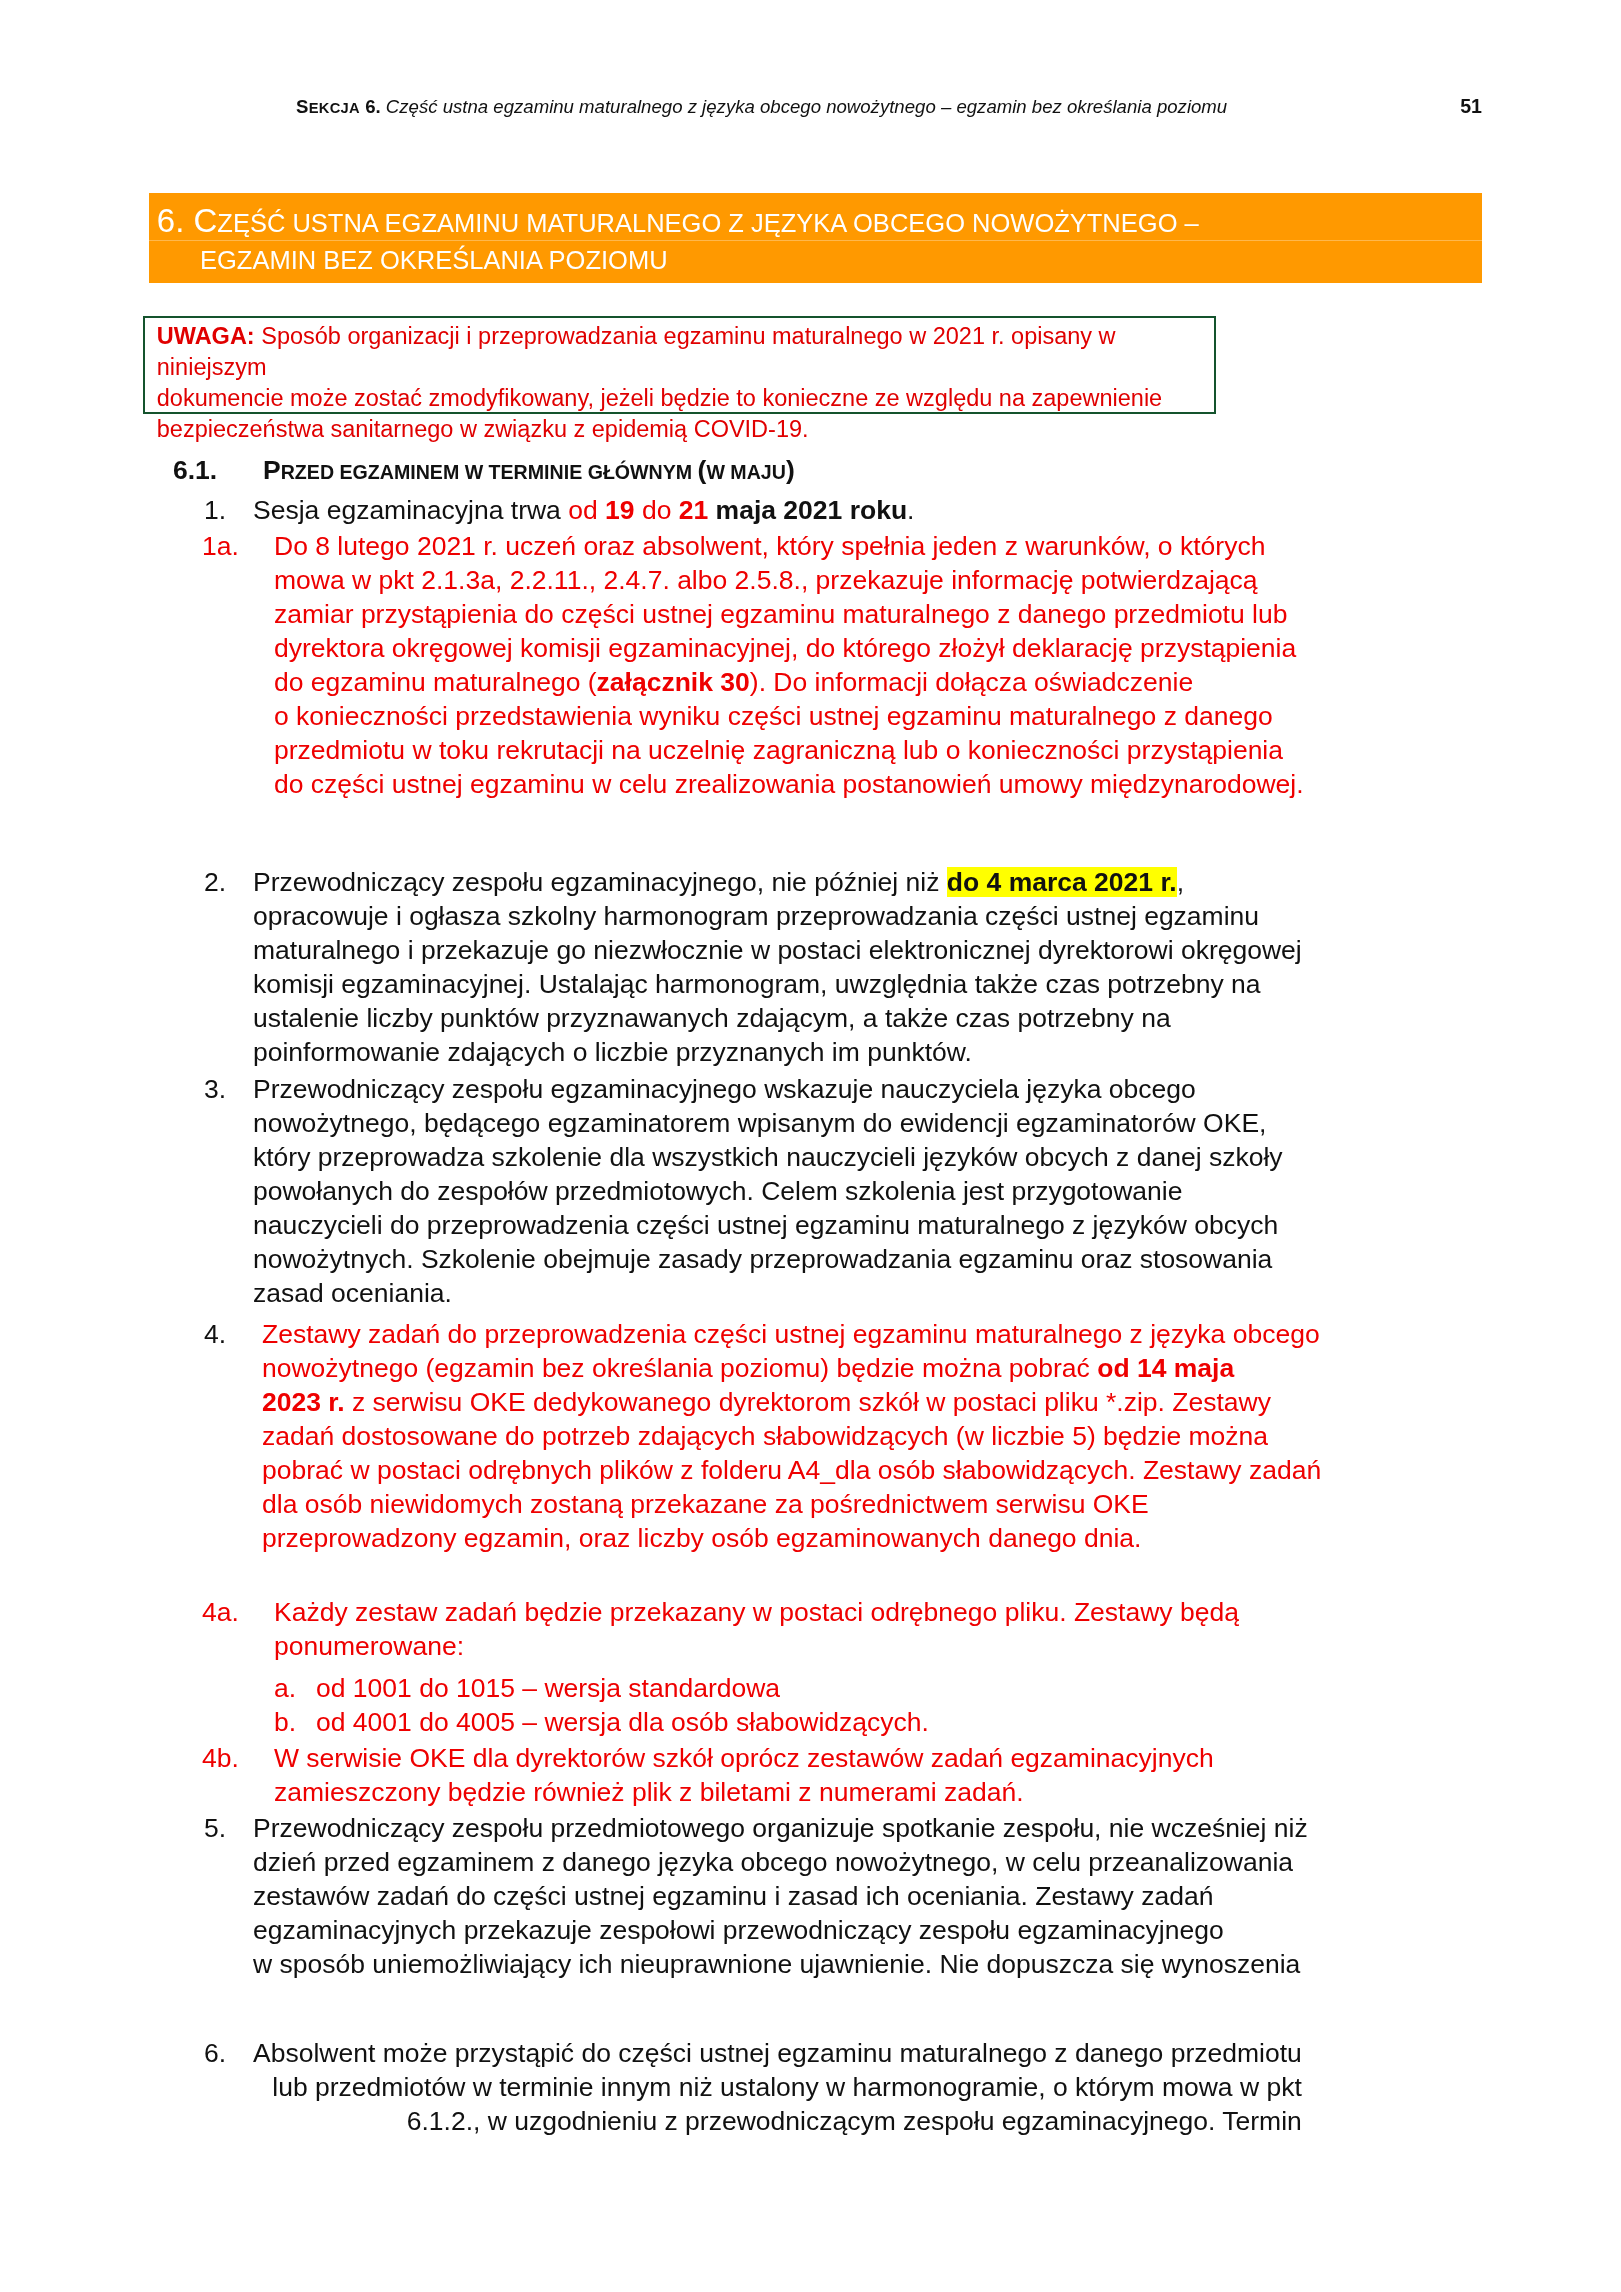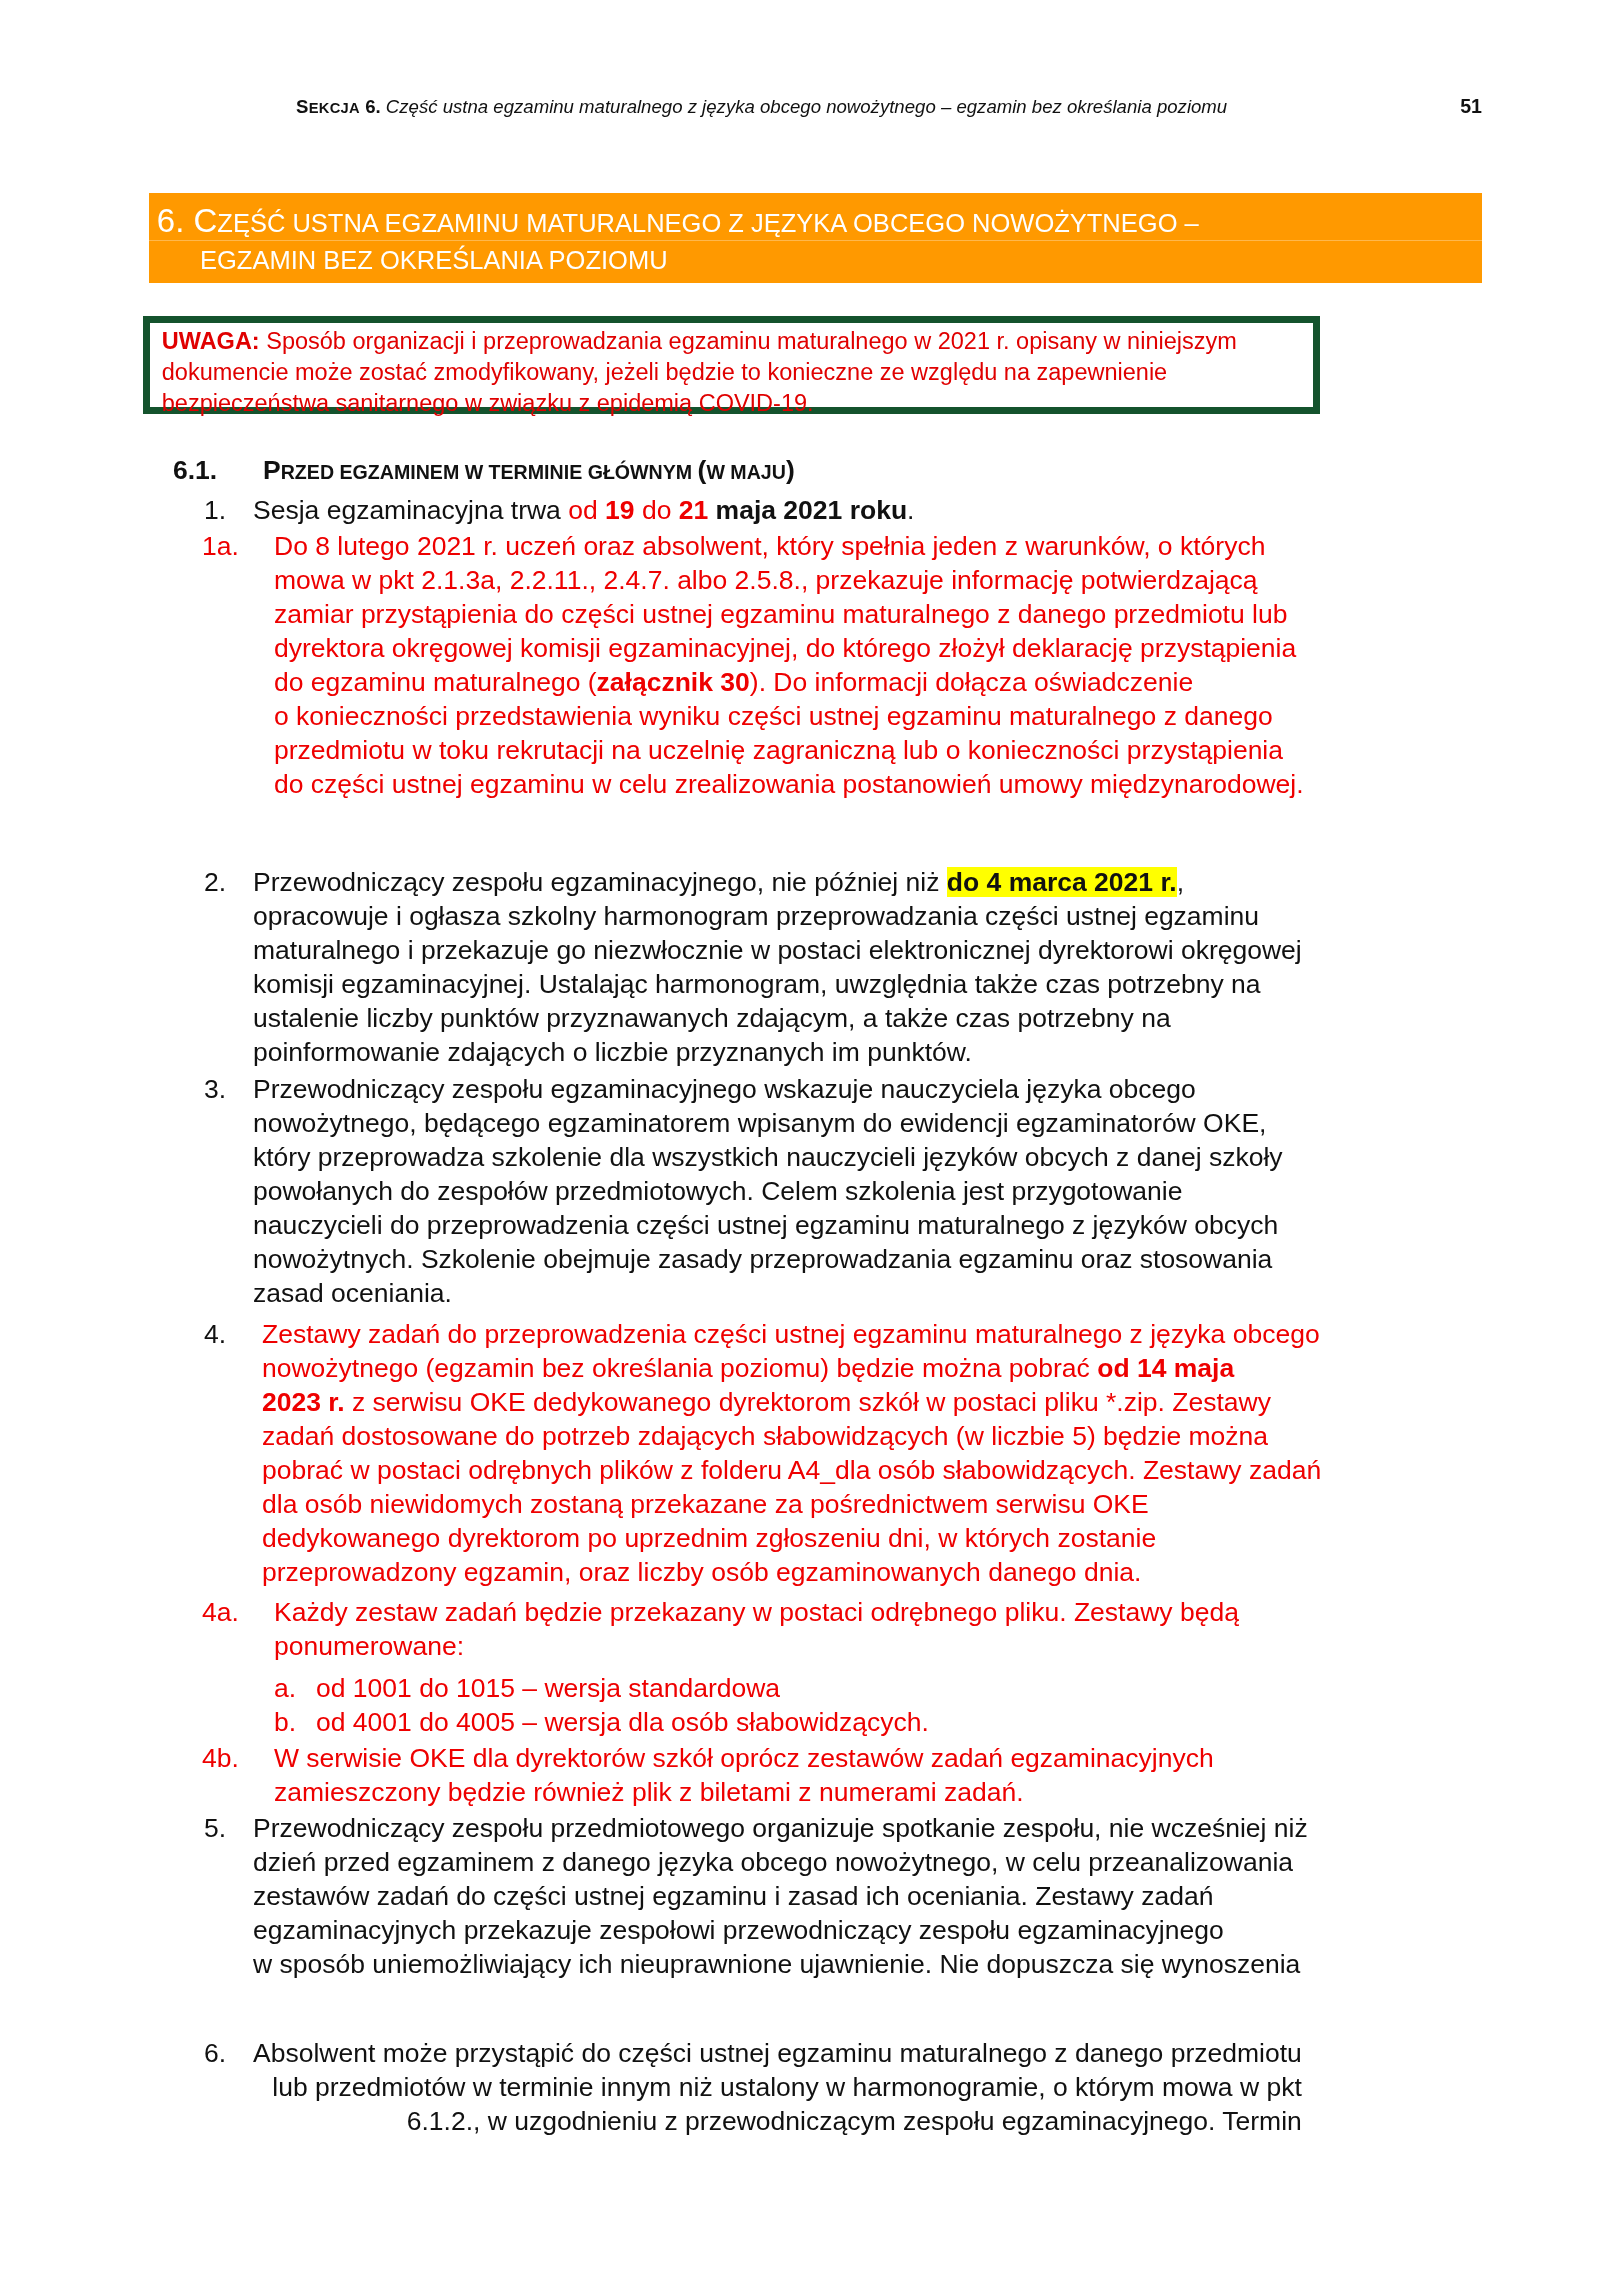--- a/index.html
+++ b/index.html
@@ -15,22 +15,22 @@
   .running-header .page-num { position: absolute; right: 0; top: 0; font-weight: bold; font-size: 19.6px; }
 
   .chapter-banner { position: absolute; left: 149px; top: 193px; width: 1333px; height: 90px;
                     background: #ff9900; color: #ffffff; font-weight: normal; }
   .chapter-banner .line1 { position: absolute; left: 7.8px; top: 7.8px; font-size: 33px; line-height: 39px; white-space: nowrap; }
   .chapter-banner .line2 { position: absolute; left: 51px; top: 50px; font-size: 25.5px; line-height: 35px; white-space: nowrap; }
   .chapter-banner .big { font-size: 33px; }
   .chapter-banner .small { font-size: 25.5px; }
   .chapter-banner .divider { position: absolute; left: 0; right: 0; top: 47px; height: 1px; background: #ffb84d; }
 
-  .notice-box { position: absolute; left: 143px; top: 316px; width: 1177px; height: 98px;
-                border: 7px solid #14532d; box-sizing: border-box; color: #e00000;
+  .notice-box { position: absolute; left: 143px; top: 316px; width: 1073px; height: 98px;
+                border: 2px solid #14532d; box-sizing: border-box; color: #e00000;
                 font-size: 23.5px; line-height: 31px; padding: 2.9px 0 0 11.8px; }
   .notice-box .label { font-weight: bold; }
 
   .section-heading { position: absolute; left: 173px; top: 455px; font-weight: bold; font-size: 23.5px; line-height: 31px; white-space: nowrap; }
   .section-heading .num { display: inline-block; width: 90px; font-size: 26.5px; }
   .section-heading .big { font-size: 26.5px; }
   .section-heading .small { font-size: 19.6px; }
 
   .item { position: absolute; font-size: 26.5px; line-height: 34px; }
   .item .marker { position: absolute; left: 0; top: 0; }
@@ -115,21 +115,20 @@
       </div>
       <div class="item red" style="left: 0px; top: 1317px;">
         <span class="marker" style="left: 204px; color: rgb(17, 17, 17);">4.</span>
         <div class="body" style="left: 262px;">
           <div><span class="">Zestawy zadań do przeprowadzenia części ustnej egzaminu maturalnego z języka obcego</span></div>
           <div><span class="">nowożytnego (egzamin bez określania poziomu) będzie można pobrać </span><span class="b">od 14 maja</span></div>
           <div><span class="b">2023 r.</span><span class=""> z serwisu OKE dedykowanego dyrektorom szkół w postaci pliku *.zip. Zestawy</span></div>
           <div><span class="">zadań dostosowane do potrzeb zdających słabowidzących (w liczbie 5) będzie można</span></div>
           <div><span class="">pobrać w postaci odrębnych plików z folderu A4_dla osób słabowidzących. Zestawy zadań</span></div>
           <div><span class="">dla osób niewidomych zostaną przekazane za pośrednictwem serwisu OKE</span></div>
-          <div><span class="">dedykowanego dyrektorom po uprzednim zgłoszeniu dni, w których zostanie</span></div>
           <div><span class="">przeprowadzony egzamin, oraz liczby osób egzaminowanych danego dnia.</span></div>
         </div>
       </div>
       <div class="item red" style="left: 0px; top: 1595px;">
         <span class="marker" style="left: 202px;">4a.</span>
         <div class="body" style="left: 274px;">
           <div><span class="">Każdy zestaw zadań będzie przekazany w postaci odrębnego pliku. Zestawy będą</span></div>
           <div><span class="">ponumerowane:</span></div>
           <div style="position: relative; margin-top: 7.8px;"><span style="display: inline-block; width: 42px;">a.</span><span>od 1001 do 1015 – wersja standardowa</span></div>
           <div style="position: relative; margin-top: 0px;"><span style="display: inline-block; width: 42px;">b.</span><span>od 4001 do 4005 – wersja dla osób słabowidzących.</span></div>

